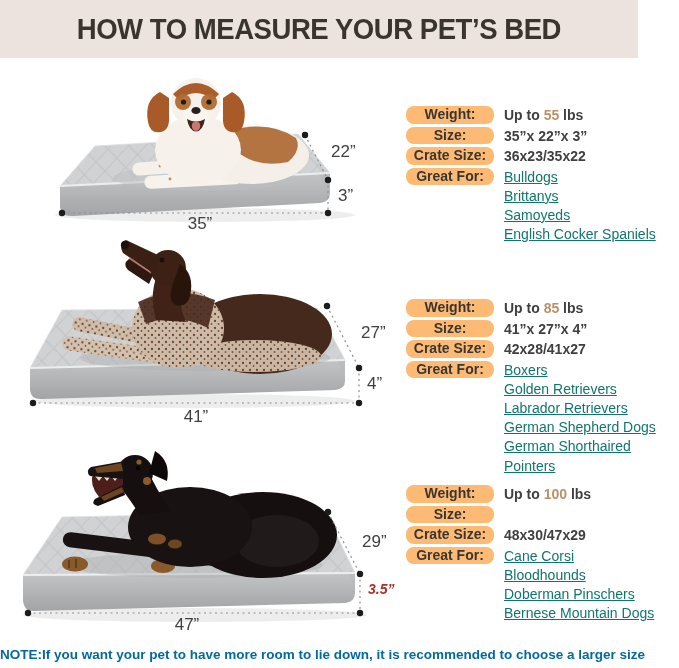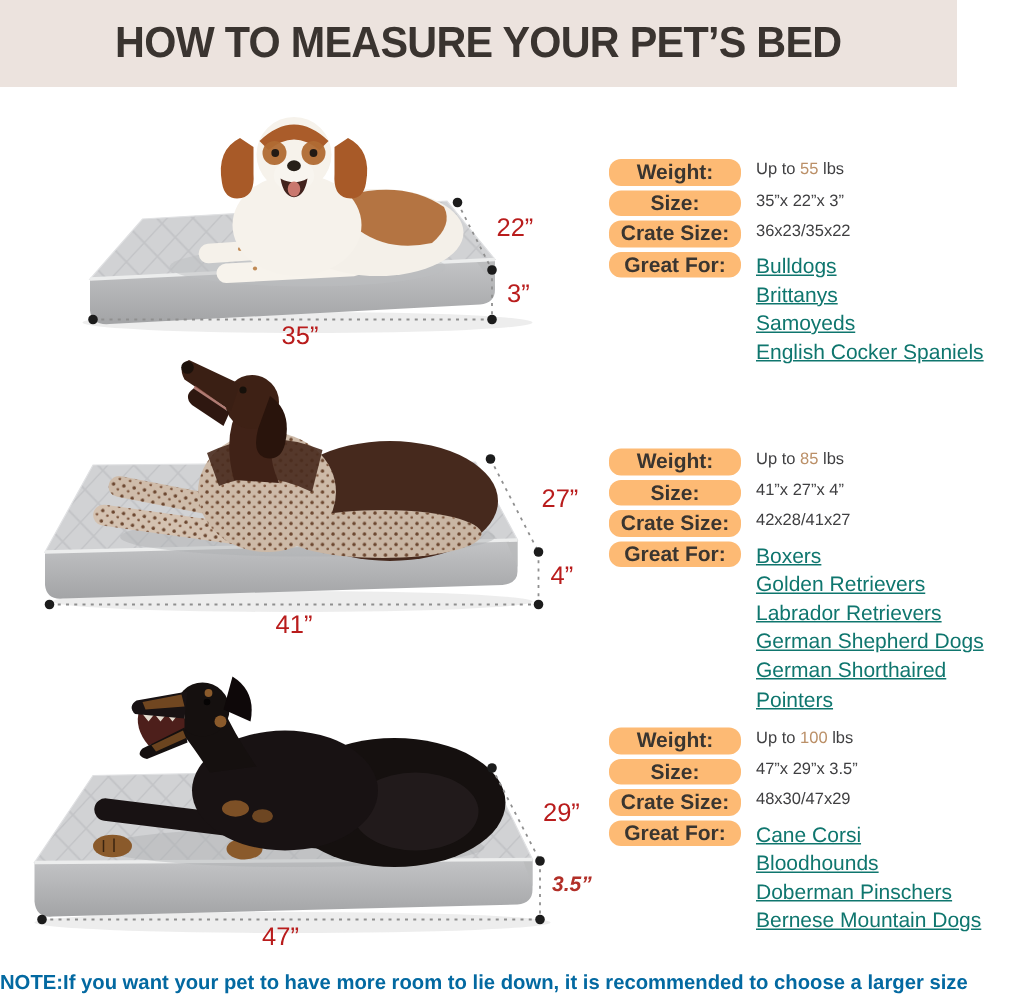--- a/index.html
+++ b/index.html
@@ -6,30 +6,30 @@
   .page{position:relative;width:679px;height:668px;background:#ffffff;overflow:hidden;
         font-family:"Liberation Sans",sans-serif;}
   
   .header{position:absolute;top:0;left:0;width:638px;height:58px;background:#ece3de;
           display:flex;align-items:center;justify-content:center;}
   .title{margin:0;font-size:29px;font-weight:bold;color:#3a3430;letter-spacing:-0.5px;
          transform:scaleX(.95);white-space:nowrap;}
   
   .graphic{position:absolute;}
   .graphic svg{display:block;}
-  .dim-label{position:absolute;font-size:17px;color:#b91c1c;white-space:nowrap;}
+  .dim-label{position:absolute;font-size:17px;color:#404040;white-space:nowrap;}
   .dim-label.center{text-align:center;}
   .dim-label.red{color:#b22f28;font-weight:bold;font-style:italic;font-size:14px;}
   
   .specs{position:absolute;left:406px;width:272px;}
   .spec-row{display:flex;align-items:flex-start;margin-bottom:3px;}
   .chip{flex:none;width:88px;box-sizing:border-box;background:#fdba74;border-radius:8px;
         text-align:center;font-weight:bold;font-size:14px;color:#3a3530;
         padding:1px 2px 2px;white-space:nowrap;line-height:14.5px;}
-  .value{margin-left:10px;font-size:11px;color:#3f3f41;padding-top:1px;white-space:nowrap;}
+  .value{margin-left:10px;font-size:14px;color:#3f3f41;padding-top:1px;white-space:nowrap;font-weight:bold;}
   .accent{color:#bb placeholder;}
   .accent{color:#bb9068;}
   .breeds{margin-left:10px;display:flex;flex-direction:column;font-size:14px;color:#0f766e;
           line-height:19.2px;padding-top:0;text-decoration:underline;}
   
   .note{position:absolute;left:0;top:647px;width:679px;text-align:left;font-size:13.5px;
         color:#0369a1;font-weight:bold;white-space:nowrap;}
   .note b{font-weight:bold;}
 </style>
 </head>
@@ -270,21 +270,20 @@
     </div>
   </div>
 
   <div class="specs" style="top:485px">
     <div class="spec-row">
       <span class="chip">Weight:</span>
       <span class="value"><span>Up to </span><span class="accent">100</span><span> lbs</span></span>
     </div>
     <div class="spec-row">
       <span class="chip">Size:</span>
-      <span class="value">47”x 29”x 3.5”</span>
     </div>
     <div class="spec-row">
       <span class="chip">Crate Size:</span>
       <span class="value">48x30/47x29</span>
     </div>
     <div class="spec-row">
       <span class="chip">Great For:</span>
       <div class="breeds">
         <span>Cane Corsi</span>
         <span>Bloodhounds</span>

